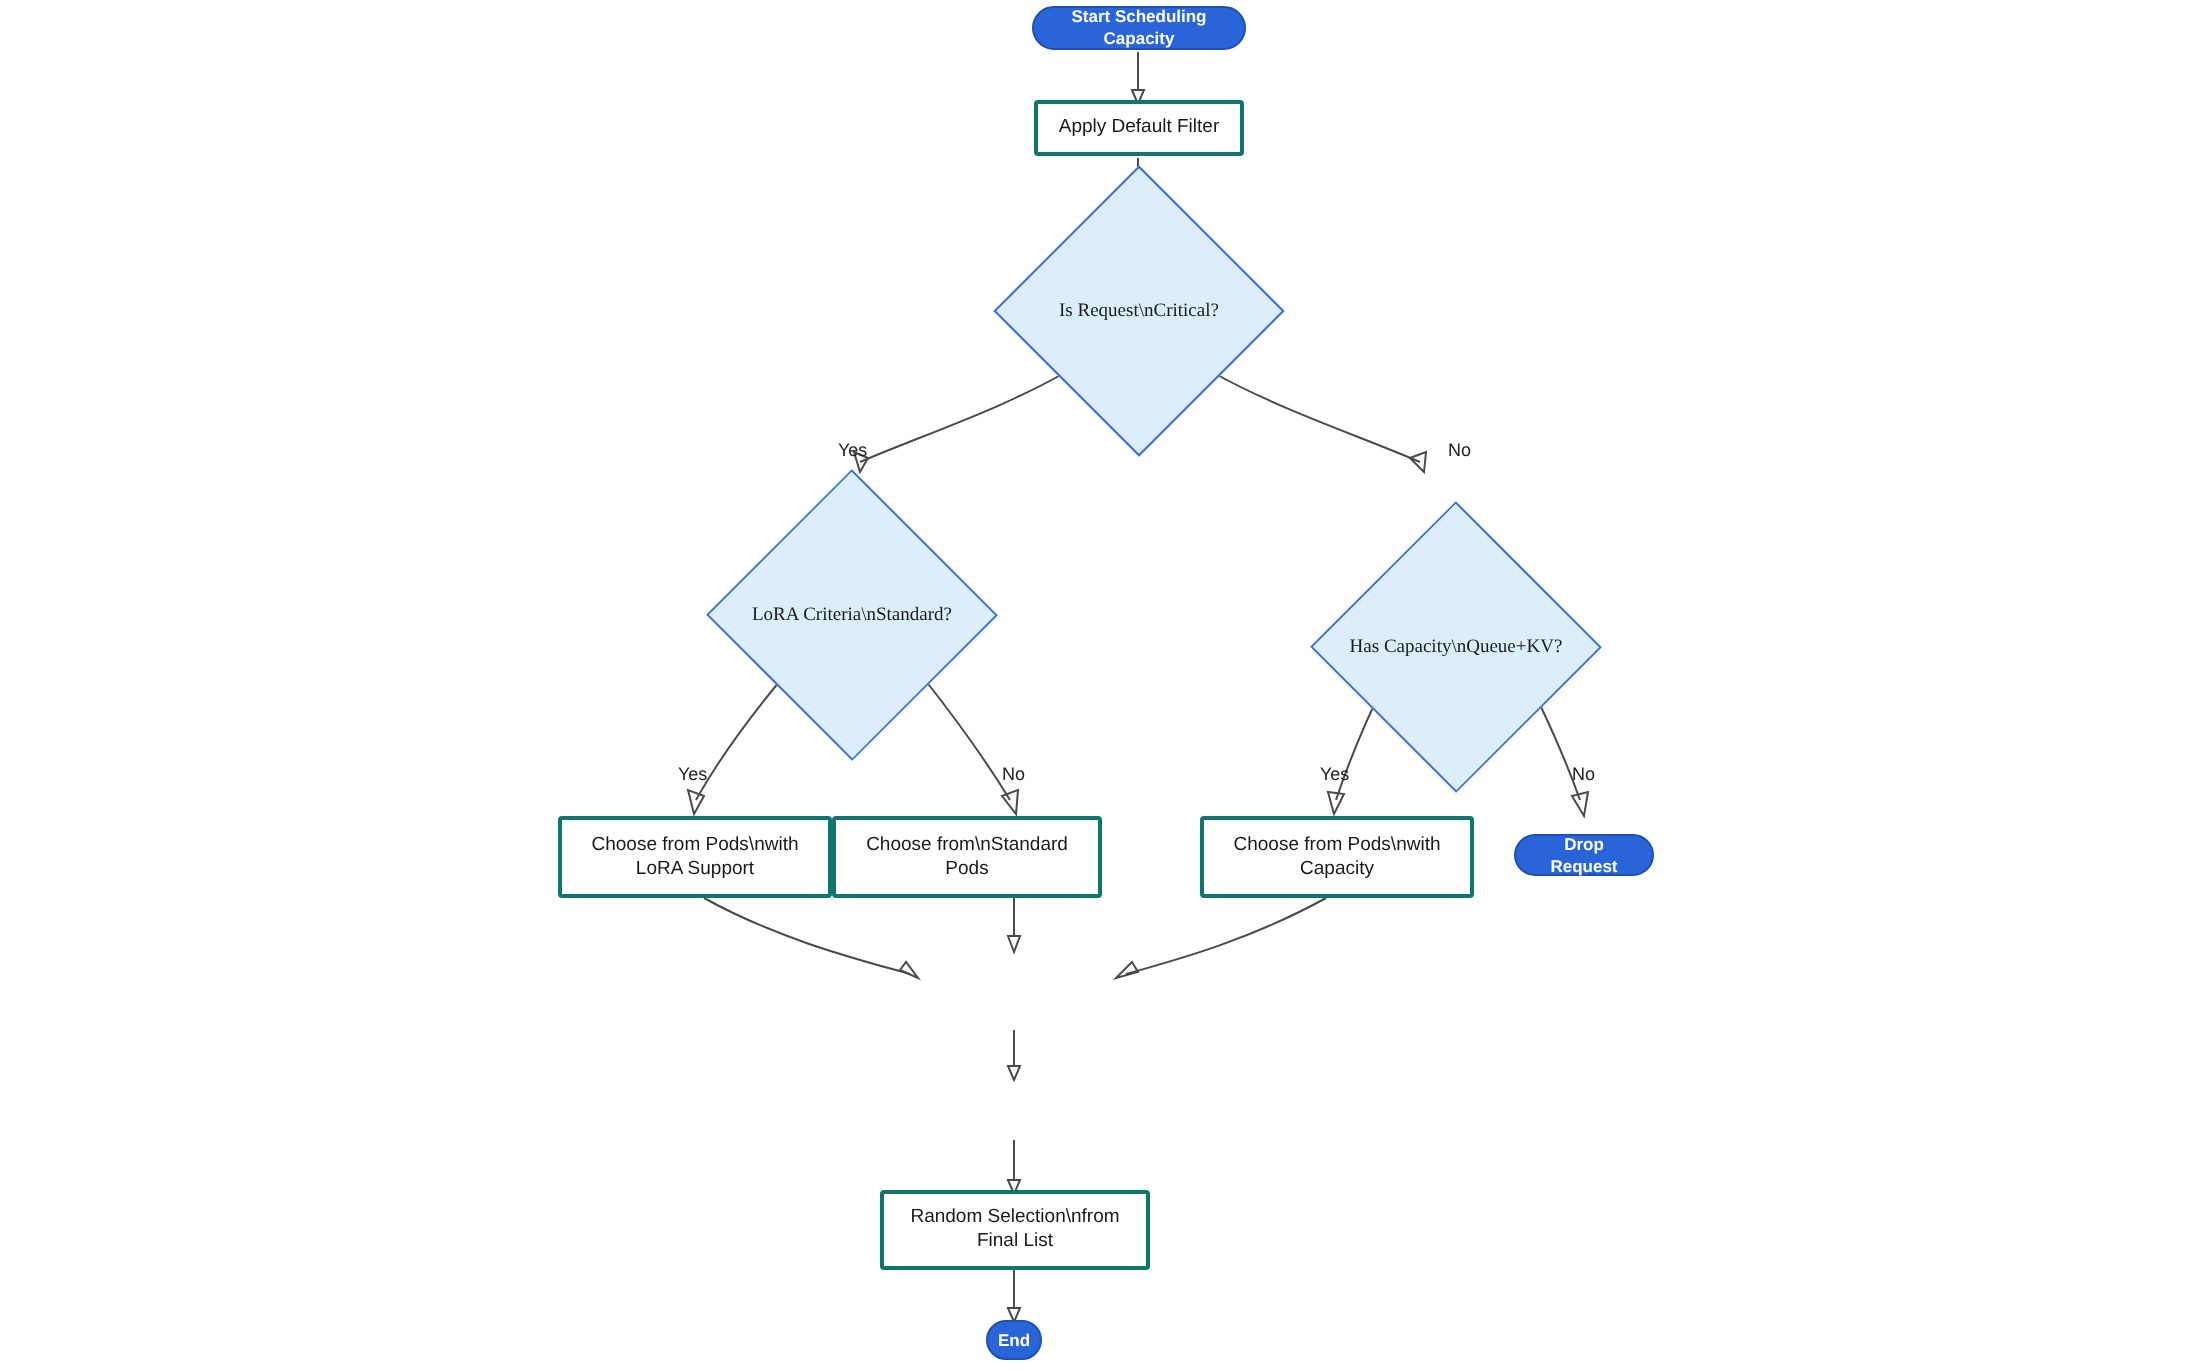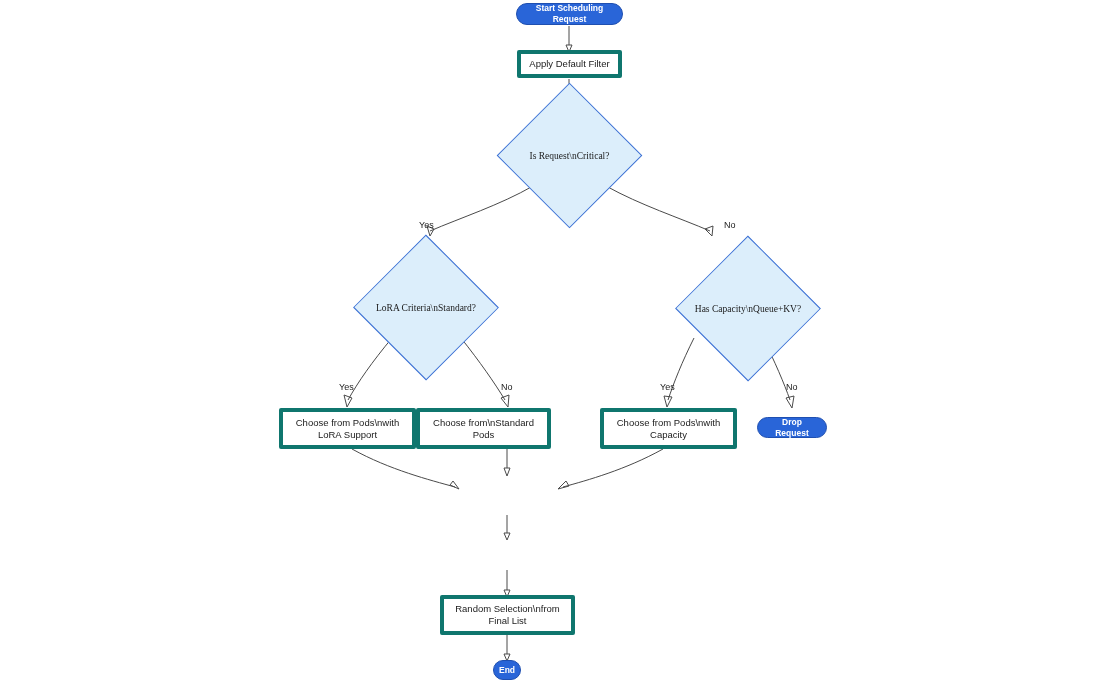--- a/index.html
+++ b/index.html
@@ -39,21 +39,21 @@
     border: 1px solid #1f4fb0;
     border-radius: 14px;
     color: #ffffff;
     font-weight: bold;
     font-size: 8.5px;
     padding: 0 10px;
   }
   
   .rect {
     background: #ffffff;
-    border: 4px solid #0f766e;
+    border: 2px solid #0f766e;
     border-radius: 2px;
     padding: 0 6px;
   }
   
   .diamond-wrap {
     position: absolute;
   }
   .diamond-shape {
     position: absolute;
     left: 0;
@@ -146,38 +146,38 @@
     <path d="M504,533 L507,540 L510,533 Z" fill="#4a4a4a" stroke="none"></path>
 
     <path d="M507,570 L507,590"></path>
     <path d="M504,590 L507,597 L510,590 Z" fill="#4a4a4a" stroke="none"></path>
 
     <path d="M507,635 L507,654"></path>
     <path d="M504,654 L507,661 L510,654 Z" fill="#4a4a4a" stroke="none"></path>
   </svg>
 
   <div class="node pill" style="left:516px; top:3px; width:107px; height:22px;">
-    <span>Start Scheduling Request</span>
+    <span>Start Scheduling Capacity</span>
   </div>
 
   <div class="node rect" style="left:517px; top:50px; width:105px; height:28px;">
     <span>Apply Default Filter</span>
   </div>
 
   <div class="diamond-wrap" style="left:518px; top:104px; width:103px; height:103px;">
     <div class="diamond-shape"></div>
     <div class="diamond-label">Is Request\nCritical?</div>
   </div>
 
   <div class="diamond-wrap" style="left:366px; top:256px; width:120px; height:103px;">
     <div class="diamond-shape" style="transform:rotate(45deg) scale(0.86,1);"></div>
     <div class="diamond-label">LoRA Criteria\nStandard?</div>
   </div>
 
-  <div class="diamond-wrap" style="left:668px; top:257px; width:120px; height:103px;margin-left:20px;">
+  <div class="diamond-wrap" style="left:668px; top:272px; width:120px; height:103px;">
     <div class="diamond-shape" style="transform:rotate(45deg) scale(0.86,1);"></div>
     <div class="diamond-label">Has Capacity\nQueue+KV?</div>
   </div>
 
   <div class="node rect" style="left:279px; top:408px; width:137px; height:41px;">
     <span>Choose from Pods\nwith
 LoRA Support</span>
   </div>
 
   <div class="node rect" style="left:416px; top:408px; width:135px; height:41px;">

